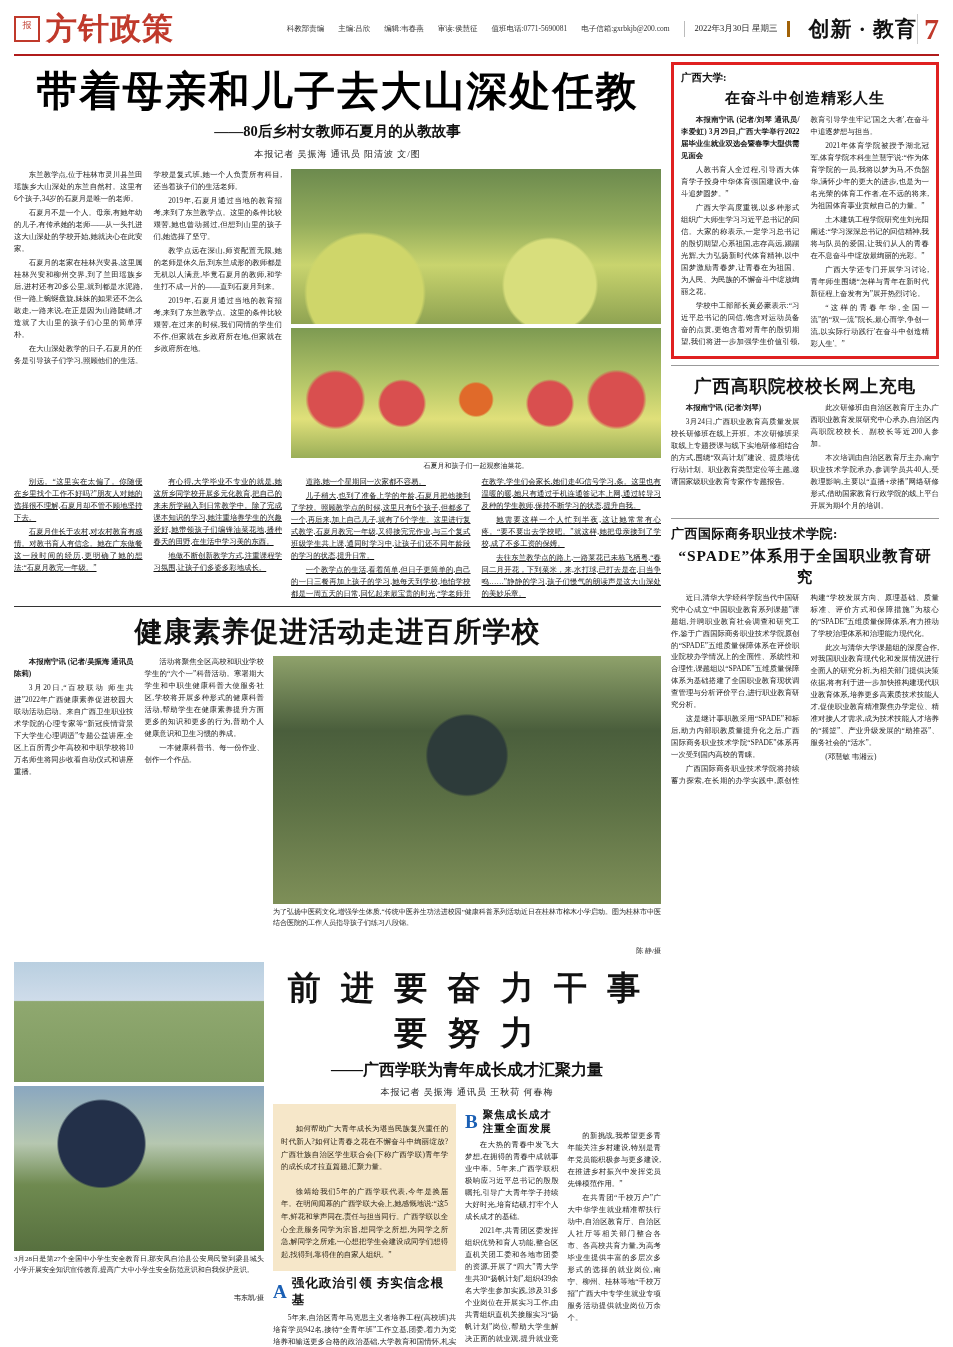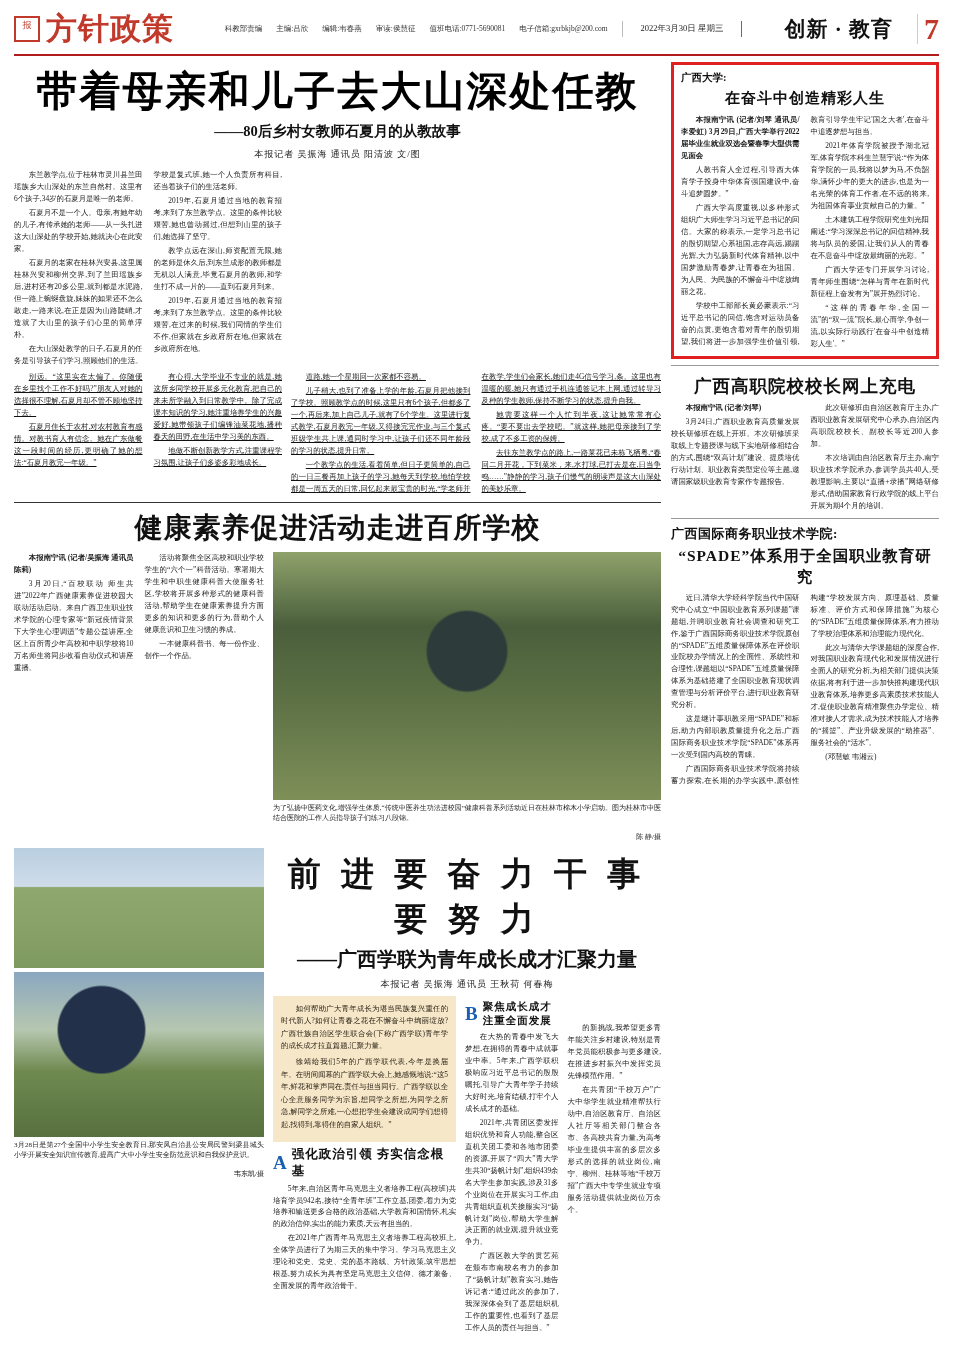--- a/index.html
+++ b/index.html
@@ -59,33 +59,32 @@
     display: flex;
     align-items: center;
     justify-content: flex-end;
     gap: 14px;
     font-size: 7.5px;
     color: #333;
     padding-right: 10px;
   }
   .masthead-date {
     border-left: 1px solid #bbb;
-    border-right: 1px solid #a16207;
-    padding: 2px 18px;
+    border-right: 3px solid #a16207;
+    padding: 2px 10px;
     font-size: 8.5px;
     color: #222;
     margin-right: 8px;
     white-space: nowrap;
     text-align: center;
   }
   .masthead-section {
     display: flex;
     align-items: center;
-    gap: 24px;
-    margin-left: 24px;
+    gap: 0;
   }
   .section-title {
     font-size: 21px;
     font-weight: bold;
     color: #111;
     white-space: nowrap;
     letter-spacing: 1px;
   }
   .page-num {
     font-size: 30px;
@@ -244,35 +243,35 @@
 
   
   .head3 {
     font-size: 33px;
     font-weight: bold;
     text-align: center;
     letter-spacing: 6px;
     margin: 4px 0 4px 0;
   }
   .head3-sub {
-    font-size: 20px;
+    font-size: 16px;
     font-weight: bold;
     text-align: center;
     margin-bottom: 5px;
   }
 
   .lead-box {
     background: #f6e7c9;
     padding: 7px 8px;
     font-size: 7.4px;
     line-height: 1.7;
     text-align: justify;
     color: #2b2316;
   }
-  .lead-box p { margin: 0 0 3px 0; text-indent: 2em; }
+  .lead-box p { margin: 12px 0 3px 0; text-indent: 2em; }
 
   .abc {
     display: inline-block;
     color: #1a5fb4;
     font-size: 19px;
     font-weight: bold;
     font-family: "Liberation Serif", serif;
     vertical-align: -3px;
     margin-right: 5px;
   }
@@ -280,21 +279,21 @@
     display: flex;
     align-items: center;
     margin: 4px 0 3px 0;
   }
   .subhead-txt {
     font-size: 12.5px;
     font-weight: bold;
     letter-spacing: 1px;
   }
 
-  .cap-right { text-align: right; font-size: 7px; margin-top: 8px; }
+  .cap-right { text-align: right; font-size: 7px; margin-top: 18px; }
   .flexrow { display: flex; gap: 9px; }
 </style>
 </head>
 <body>
 
 <div class="page">
 
   <div class="masthead">
     <div class="logo-box">
       <div class="logo-seal">报</div>
@@ -328,20 +327,25 @@
           <div class="cols2" style="column-count:2;">
             <p>东兰教学点,位于桂林市灵川县兰田瑶族乡大山深处的东兰自然村。这里有6个孩子,34岁的石夏月是唯一的老师。</p>
             <p>石夏月不是一个人。母亲,有她年幼的儿子,有传承她的老师——从一头扎进这大山深处的学校开始,她就决心在此安家。</p>
             <p>石夏月的老家在桂林兴安县,这里属桂林兴安和柳州交界,到了兰田瑶族乡后,进村还有20多公里,就到都是水泥路,但一路上蜿蜒盘旋,妹妹的如果还不怎么敢走,一路来说,在正是因为山路陡峭,才造就了大山里的孩子们心里的简单淳朴。</p>
             <p>在大山深处教学的日子,石夏月的任务是引导孩子们学习,照顾他们的生活。学校是复式班,她一个人负责所有科目,还当着孩子们的生活老师。</p>
             <p>2019年,石夏月通过当地的教育招考,来到了东兰教学点。这里的条件比较艰苦,她也曾动摇过,但想到山里的孩子们,她选择了坚守。</p>
             <p>教学点远在深山,师资配置无限,她的老师是休久后,到东兰成形的教师都是无机以人满意,毕竟石夏月的教师,和学生打不成一片的——直到石夏月到来。</p>
             <p>2019年,石夏月通过当地的教育招考,来到了东兰教学点。这里的条件比较艰苦,在过来的时候,我们同情的学生们不作,但家就在乡政府所在地,但家就在乡政府所在地。</p>
           </div>
         </div>
+        <div style="width:370px;">
+          <div class="photo ph-field" style="height:155px;"></div>
+          <div class="photo ph-kids" style="height:130px;margin-top:4px;"></div>
+          <div class="photo-cap" style="text-align:center;">石夏月和孩子们一起观察油菜花。</div>
+        </div>
       </div>
 
       <div class="flexrow" style="margin-top:4px;text-decoration:underline;">
         <div style="width:268px;">
           <div class="cols2">
             <p>别远。“这里实在太偏了。你随便在乡里找个工作不好吗?”朋友人对她的选择很不理解,石夏月却不管不顾地坚持下去。</p>
             <p>石夏月住长于农村,对农村教育有感情。对教书育人有信念。她在广东做餐这一段时间的经历,更明确了她的想法:“石夏月教完一年级。”</p>
             <p>有心得,大学毕业不专业的就是,她这所乡同学校开展多元化教育,把自己的来未所学融入到日常教学中。除了完成课本知识的学习,她注重培养学生的兴趣爱好,她带领孩子们编锋油菜花地,播种春天的田野,在生活中学习美的东西。</p>
             <p>地做不断创新教学方式,注重课程学习氛围,让孩子们多姿多彩地成长。</p>
           </div>

